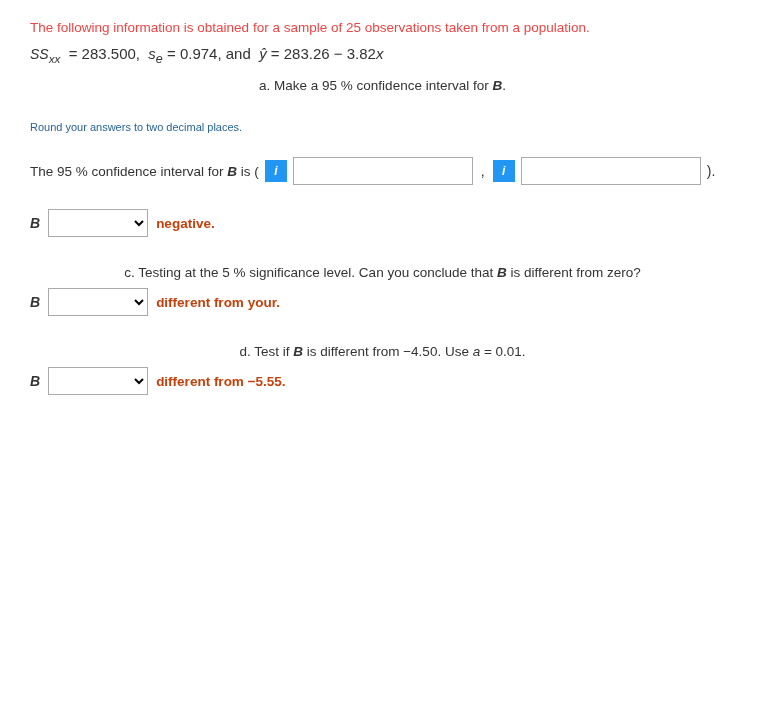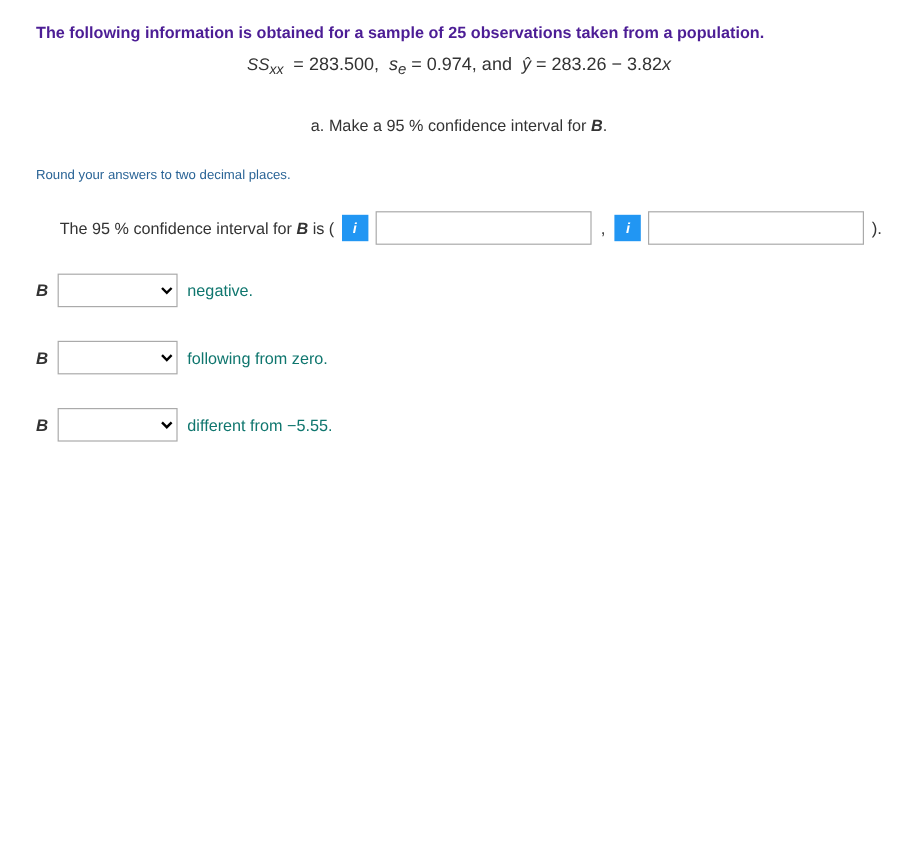--- a/index.html
+++ b/index.html
@@ -13,23 +13,22 @@
       font-size: 14px;
       background: #fff;
       color: #333;
       padding: 20px 30px;
       width: 765px;
       min-height: 701px;
     }
 
     .intro-text {
       font-size: 13.5px;
-      color: #4c1d95;
+      color: #ef4444;
       margin-bottom: 10px;
-      font-weight: bold;
     }
 
     .section-label {
       font-size: 13.5px;
       color: #333;
       margin-bottom: 8px;
       text-align: center;
     }
 
     .section-label .bold-italic {
@@ -43,21 +42,20 @@
       margin-bottom: 24px;
     }
 
     .confidence-row {
       display: flex;
       align-items: center;
       gap: 6px;
       font-size: 13.5px;
       color: #333;
       margin-top: 0;
-      justify-content: flex-end;
     }
 
     .info-btn {
       background: #2196F3;
       color: #fff;
       border: none;
       width: 22px;
       height: 22px;
       font-size: 12px;
       font-weight: bold;
@@ -91,21 +89,22 @@
       font-size: 13px;
       height: 28px;
       width: 100px;
       background: #fff;
       cursor: pointer;
       outline: none;
     }
 
     .dropdown-row .static-label {
       font-size: 13.5px;
-      color: #0f766e;
+      color: #c2410c;
+      font-weight: bold;
     }
 
     .b-label {
       font-style: italic;
       font-weight: bold;
       font-size: 14px;
     }
 
     .paren {
       font-size: 14px;
@@ -120,22 +119,21 @@
       margin-bottom: 28px;
     }
 
     .italic-b {
       font-style: italic;
       font-weight: bold;
     }
 
     .formula-container {
       font-size: 15px;
-      text-align: center;
-      margin: 8px 0 32px 0;
+      margin: 8px 0 12px 0;
     }
 
     
     .ss-xx {
       font-style: italic;
       font-size: 14px;
     }
   </style>
 </head>
 <body>
@@ -180,34 +178,42 @@
       <option value="is">is</option>
       <option value="is not">is not</option>
     </select>
     <span class="static-label">negative.</span>
   </div>
 </div>
 
 <div style="margin-top: 10px;"></div>
 
 <div class="sub-section">
+  <p class="section-label">
+    <span>c.</span>
+    <span> Testing at the 5 % significance level. Can you conclude that <span class="bold-italic">B</span> is different from zero?</span>
+  </p>
   <div class="dropdown-row">
     <span class="b-label">B</span>
     <select>
       <option value=""></option>
       <option value="is">is</option>
       <option value="is not">is not</option>
     </select>
-    <span class="static-label">following from zero.</span>
+    <span class="static-label">different from your.</span>
   </div>
 </div>
 
 <div style="margin-top: 10px;"></div>
 
 <div class="sub-section">
+  <p class="section-label">
+    <span>d.</span>
+    <span> Test if <span class="bold-italic">B</span> is different from −4.50. Use <i>a</i> = 0.01.</span>
+  </p>
   <div class="dropdown-row">
     <span class="b-label">B</span>
     <select>
       <option value=""></option>
       <option value="is">is</option>
       <option value="is not">is not</option>
     </select>
     <span class="static-label">different from −5.55.</span>
   </div>
 </div>

